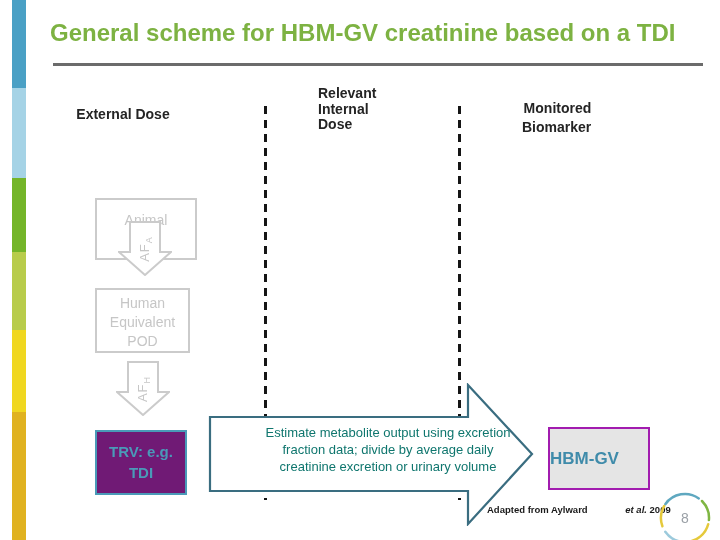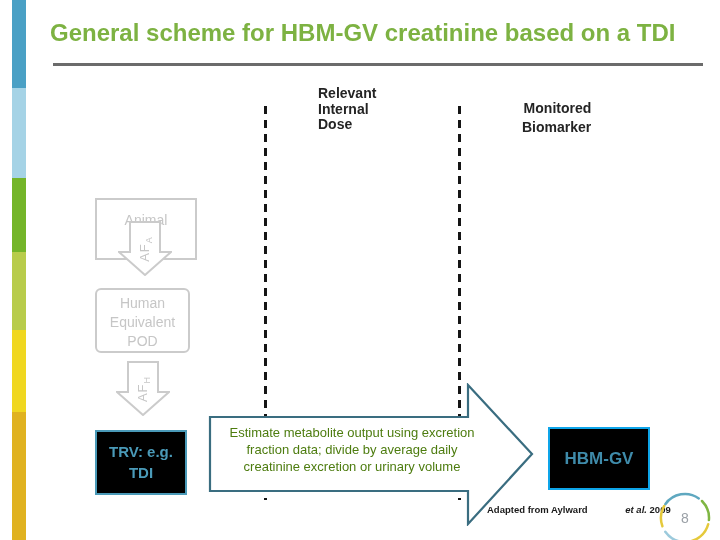--- a/index.html
+++ b/index.html
@@ -25,41 +25,41 @@
   .hdr-biomarker{left:522px;top:99px;line-height:19px;text-align:right;}
 
   .dashline{position:absolute;top:106px;width:3px;height:394px;
     background:repeating-linear-gradient(to bottom,#151515 0px,#151515 8px,transparent 8px,transparent 14px);z-index:1;}
   .dash1{left:264px;}
   .dash2{left:458px;}
 
   .graybox{position:absolute;border:2px solid #cbcbcb;color:#c6c6c6;font-size:14px;line-height:19px;
     text-align:center;white-space:pre-line;background:#fff;box-sizing:border-box;}
   .animal{left:95px;top:150px;width:102px;height:62px;padding-top:11px;margin-top:48px;}
-  .human{left:95px;top:288px;width:95px;height:65px;padding-top:4px;border-radius:6px;}
+  .human{left:95px;top:288px;width:95px;height:65px;padding-top:4px;}
 
   .afarrow{position:absolute;width:54px;height:55px;}
   .afa{left:118px;top:221px;}
   .afh{left:116px;top:361px;}
   .aflabel{position:absolute;width:40px;height:16px;color:#c6c6c6;font-size:13px;text-align:center;
     transform:rotate(-90deg);letter-spacing:1px;}
   .aflabel .sub{font-size:9px;vertical-align:-3px;}
   .lbl-a{left:125px;top:241px;}
   .lbl-h{left:123px;top:381px;}
 
   .trvbox{position:absolute;left:95px;top:430px;width:92px;height:65px;border:2px solid #4a9ab8;
     color:#4a9ab8;font-weight:bold;font-size:15px;line-height:21px;text-align:center;
-    white-space:pre-line;padding-top:9px;box-sizing:border-box;background:#000000;}
+    white-space:pre-line;padding-top:9px;box-sizing:border-box;background:#701a75;}
 
   .bigarrow{position:absolute;left:208px;top:383px;width:326px;height:143px;z-index:2;}
-  .estimate{position:absolute;left:212px;top:424px;width:280px;text-align:center;color:#4d7c0f;
-    font-size:13px;line-height:17px;white-space:pre-line;z-index:3;}
+  .estimate{position:absolute;left:212px;top:424px;width:280px;text-align:center;color:#0f766e;
+    font-size:13px;line-height:17px;white-space:pre-line;z-index:3;padding-left:36px;}
 
-  .hbmgv{position:absolute;left:548px;top:427px;width:102px;height:63px;border:2px solid #0ea5e9;
-    color:#3f8baa;font-weight:bold;font-size:17px;line-height:59px;text-align:center;box-sizing:border-box;background:#000000;}
+  .hbmgv{position:absolute;left:548px;top:427px;width:102px;height:63px;border:2px solid #a21caf;
+    color:#3f8baa;font-weight:bold;font-size:17px;line-height:59px;text-align:left;box-sizing:border-box;background:#e5e5e5;}
 
   .footer-event{position:absolute;left:38px;top:506px;font-size:12.5px;color:#9c9c9c;}
   .footer-event .sup{font-size:8px;vertical-align:super;}
   .credit{position:absolute;left:487px;top:504px;font-size:9.5px;font-weight:600;color:#1a1a1a;}
   .credit .ital{font-style:italic;margin-left:35px;}
   .pagebadge{position:absolute;left:658px;top:491px;width:54px;height:54px;z-index:0;}
 </style>
 </head>
 <body>
 
@@ -70,20 +70,21 @@
     <div class="seg seg2"></div>
     <div class="seg seg3"></div>
     <div class="seg seg4"></div>
     <div class="seg seg5"></div>
     <div class="seg seg6"></div>
   </div>
 
   <div class="title">General scheme for HBM-GV creatinine based on a TDI</div>
   <div class="rule"></div>
 
+  <div class="hdr hdr-external">External Dose</div>
   <div class="hdr hdr-internal">Relevant
 Internal
 Dose</div>
   <div class="hdr hdr-biomarker">Monitored
 Biomarker</div>
 
   <div class="dashline dash1"></div>
   <div class="dashline dash2"></div>
 
   <div class="graybox animal">Animal

